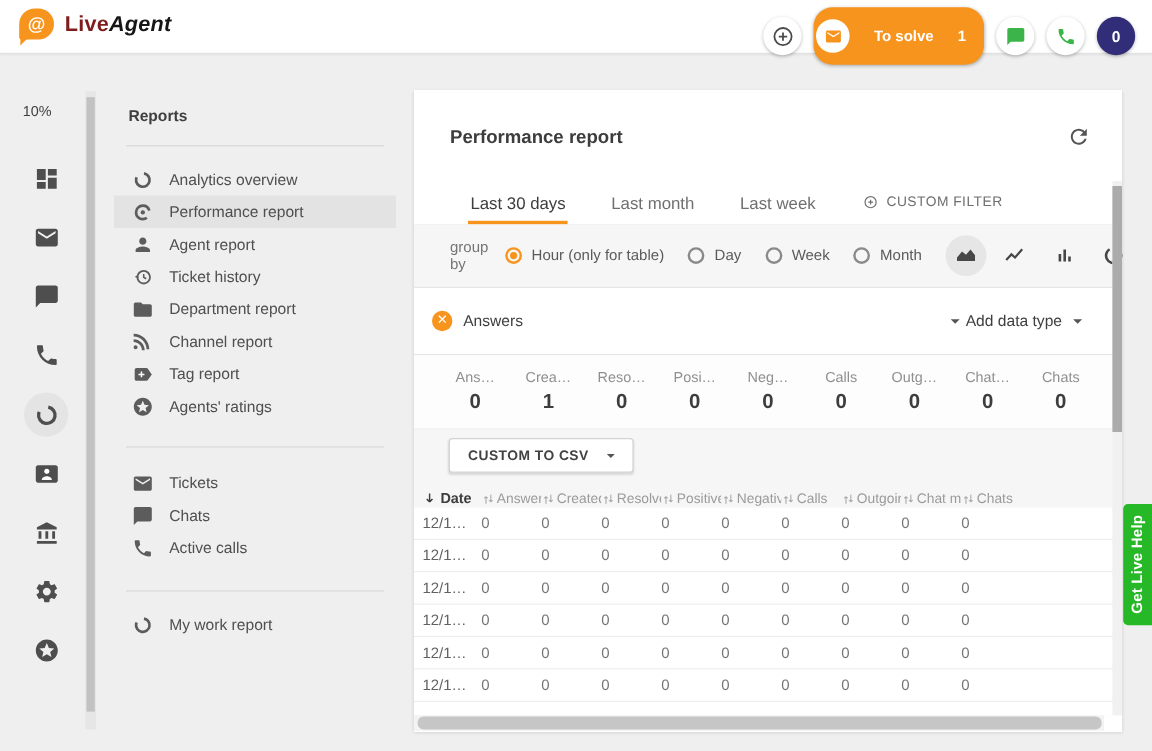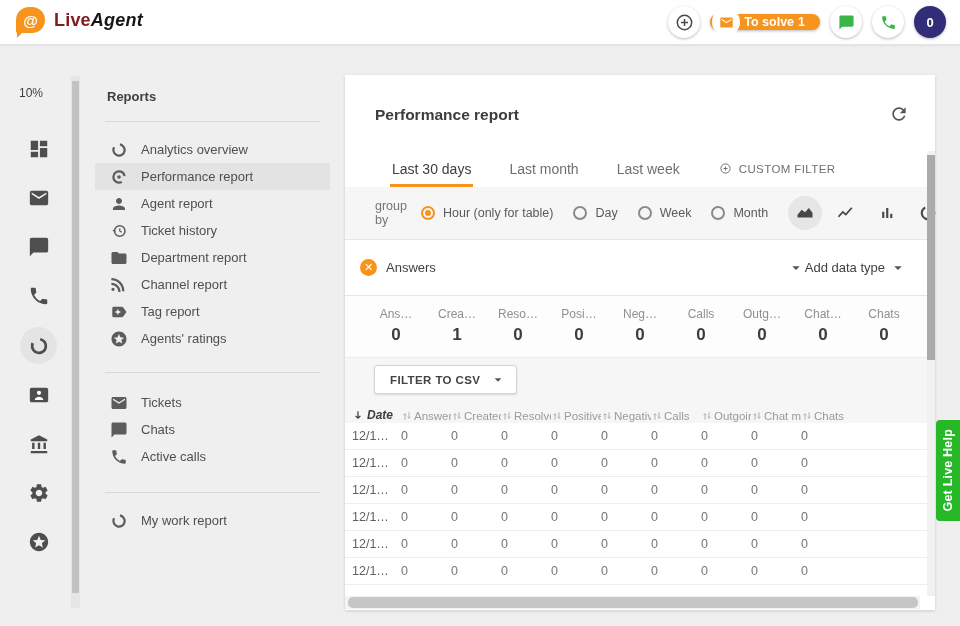--- a/index.html
+++ b/index.html
@@ -21,22 +21,22 @@
   .bubble::after{content:"";position:absolute;left:1px;bottom:-5px;width:0;height:0;
     border:5px solid transparent;border-top-color:#f7941e;border-left-color:#f7941e;}
   .brand-name{margin-left:9px;font-size:18px;font-weight:700;letter-spacing:.2px;}
   .brand-live{color:#7f1d1d;}
   .brand-agent{color:#161616;font-style:italic;}
   .topbar-right{position:absolute;right:14px;top:6px;display:flex;align-items:center;gap:10px;}
   .circle-btn{width:32px;height:32px;border-radius:50%;background:#fff;
     box-shadow:0 1px 3px rgba(0,0,0,.28);display:flex;align-items:center;justify-content:center;cursor:pointer;}
   .plus-btn{color:#4a4a4a;}
   .chat-btn,.phone-btn{color:#3bb54a;}
-  .to-solve{height:16px;border-radius:16px;background:#f7941e;display:flex;align-items:center;
-    padding:0 15px 0 2px;gap:4px;box-shadow:0 1px 3px rgba(0,0,0,.28);cursor:pointer;}
+  .to-solve{height:48px;border-radius:16px;background:#f7941e;display:flex;align-items:center;
+    padding:0 15px 0 2px;gap:20px;box-shadow:0 1px 3px rgba(0,0,0,.28);cursor:pointer;}
   .env-circle{width:28px;height:28px;border-radius:50%;background:#fff;color:#f7941e;
     display:flex;align-items:center;justify-content:center;}
   .to-solve .lbl,.to-solve .cnt{color:#fff;font-weight:700;font-size:12.5px;}
   .agent-badge{width:32px;height:32px;border-radius:50%;background:#322d78;color:#fff;
     font-weight:700;font-size:13px;display:flex;align-items:center;justify-content:center;
     box-shadow:0 1px 3px rgba(0,0,0,.28);cursor:pointer;}
 
   
   .rail-usage{position:absolute;left:0;top:86px;width:62px;text-align:center;
     font-size:12px;color:#3f3f3f;}
@@ -112,21 +112,21 @@
   .export-btn{position:absolute;left:29px;top:7px;height:29px;background:#fff;border:1px solid #d4d4d4;
     border-radius:3px;display:flex;align-items:center;padding:0 10px 0 15px;
     box-shadow:0 1px 2px rgba(0,0,0,.12);cursor:pointer;box-sizing:border-box;}
   .export-label{font-size:11.5px;font-weight:700;color:#424242;letter-spacing:.4px;}
   .export-caret{width:16px;height:16px;color:#555;margin-left:10px;}
 
   .thead{position:absolute;top:325px;height:32px;left:0;right:0;background:#f6f6f6;
     border-bottom:1px solid #e0e0e0;display:flex;padding-left:7px;box-sizing:border-box;}
   .th{display:flex;align-items:center;font-size:11.5px;color:#9b9b9b;white-space:nowrap;
     overflow:hidden;box-sizing:border-box;cursor:pointer;}
-  .th.date{width:49px;color:#3d3d3d;font-weight:600;font-size:12px;border-bottom:2px solid #3d3d3d;font-style:italic;}
+  .th.date{width:49px;color:#3d3d3d;font-weight:600;font-size:12px;border-bottom:2px solid #3d3d3d;}
   .th.col{width:50px;}
   .sort-icon{width:12px;height:12px;margin-right:1px;color:#a8a8a8;}
   .date-sort-icon{width:12px;height:12px;margin-right:3px;color:#3d3d3d;}
 
   .tbody{position:absolute;top:336px;left:0;right:0;margin-top:12px;}
   .tr{display:flex;height:27px;align-items:center;border-bottom:1px solid #ededed;
     padding-left:7px;box-sizing:border-box;background:#fff;}
   .td{width:50px;font-size:12.5px;color:#757575;white-space:nowrap;overflow:hidden;}
   .td.date{width:49px;color:#616161;}
 
@@ -509,21 +509,21 @@
         <div class="stat-value">0</div>
       </div>
       <div class="stat">
         <div class="stat-label">Chats</div>
         <div class="stat-value">0</div>
       </div>
     </div>
 
   <div class="export-row">
     <div class="export-btn">
-      <span class="export-label">FILTER TO CSV</span>
+      <span class="export-label">CUSTOM TO CSV</span>
       <span class="export-caret ico">
           <svg viewBox="0 0 24 24" fill="currentColor">
             <path d="M7 9.5l5 5 5-5z"></path>
           </svg>
         </span>
     </div>
   </div>
 
   <div class="thead" id="thead">
       <div class="th date">

